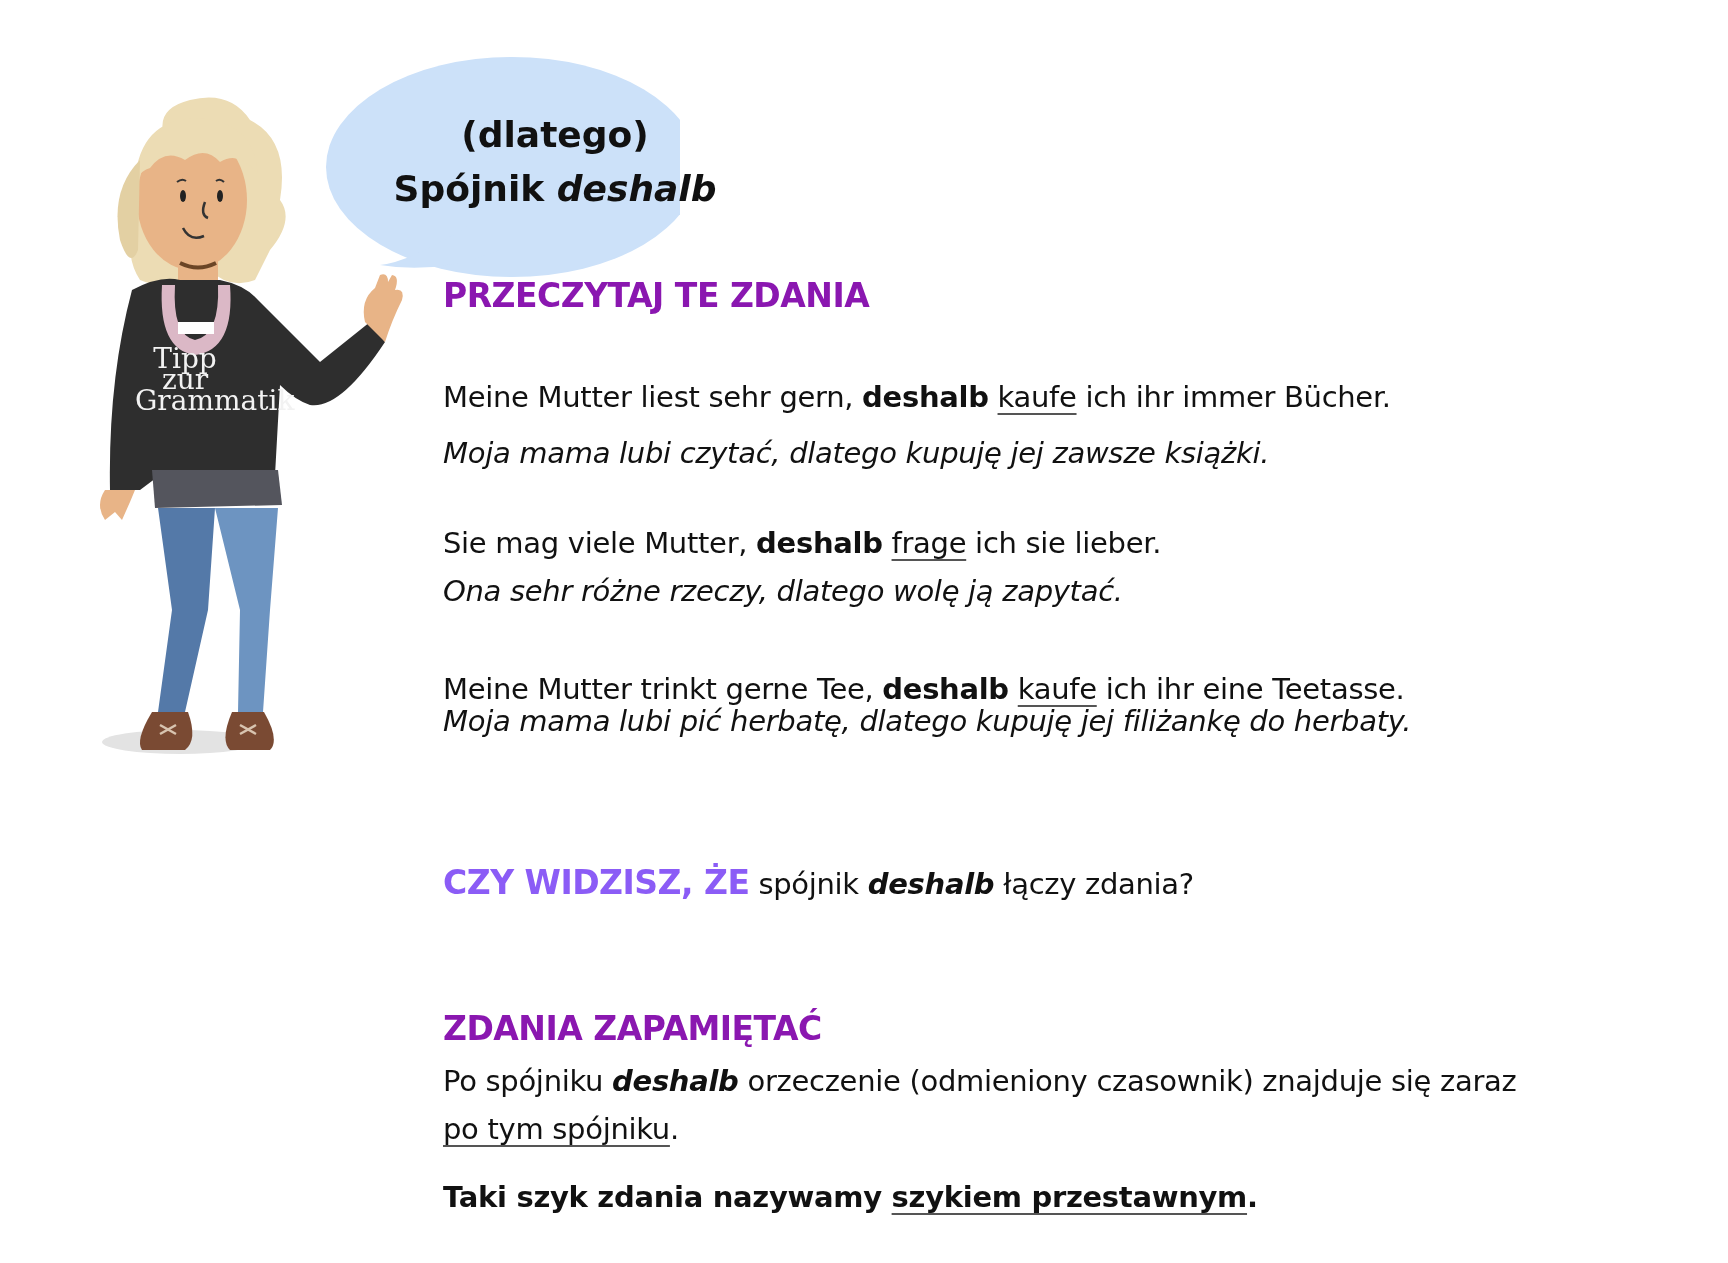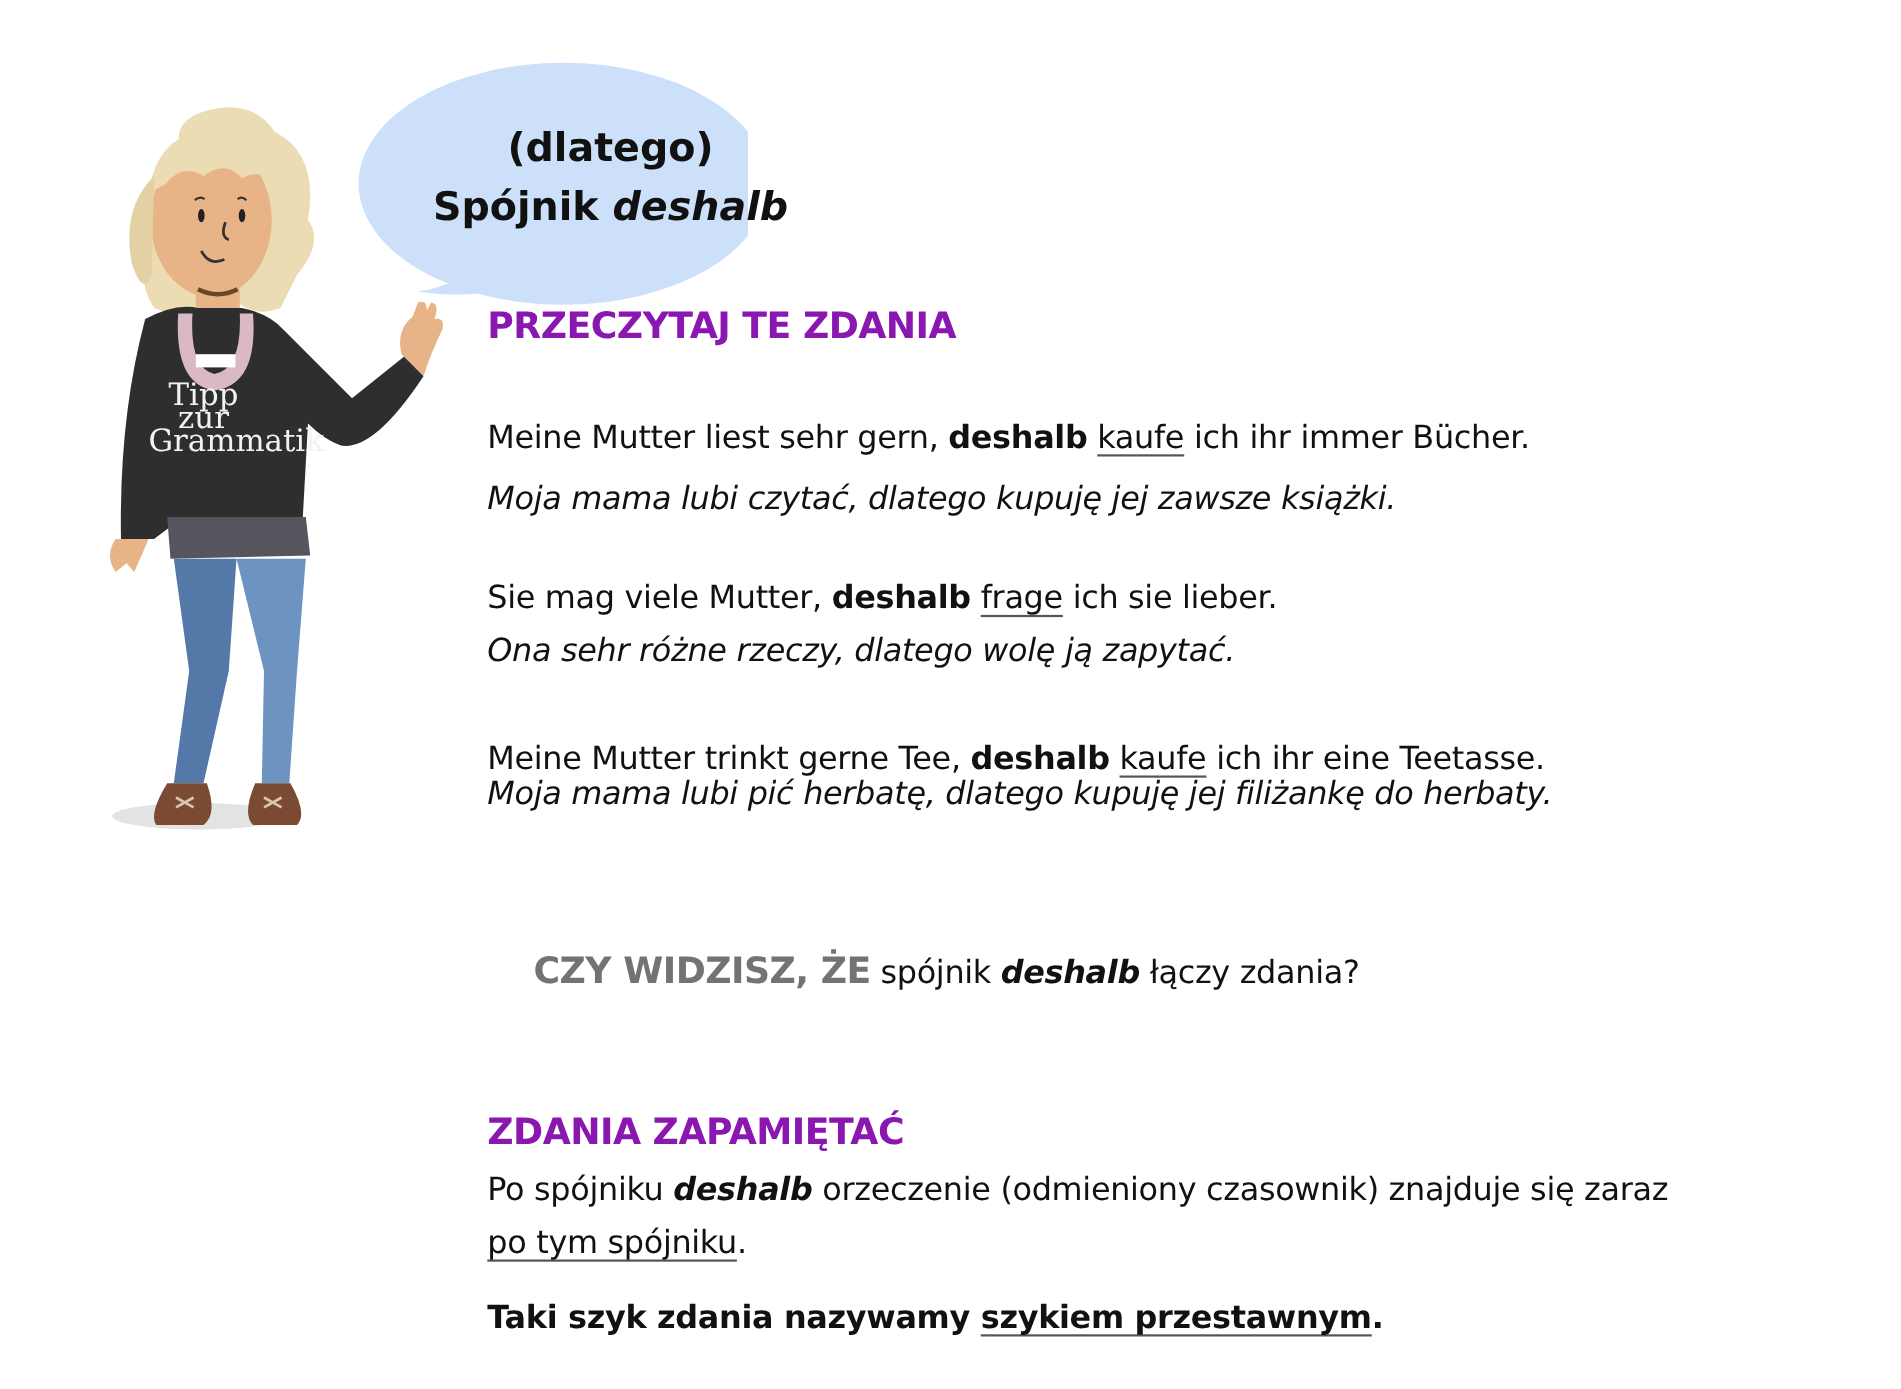--- a/index.html
+++ b/index.html
@@ -68,25 +68,24 @@
     }
     .b { font-weight: bold; }
     .bi { font-weight: bold; font-style: italic; }
     .u {
       text-decoration: underline;
       text-decoration-color: #555555;
       text-decoration-thickness: 1.5px;
       text-underline-offset: 6px;
     }
     .inline-heading {
-      color: #737373;
+      color: #8b5cf6;
       font-weight: bold;
       font-size: 33px;
       letter-spacing: -0.5px;
-      margin-left: 42px;
     }
   </style>
 </head>
 <body>
 
 <div class="figure">
   <svg width="600" height="720" viewBox="0 0 600 720">
 
     <g>
       <ellipse cx="432" cy="117" rx="186" ry="110" fill="#cce1f9"></ellipse>

